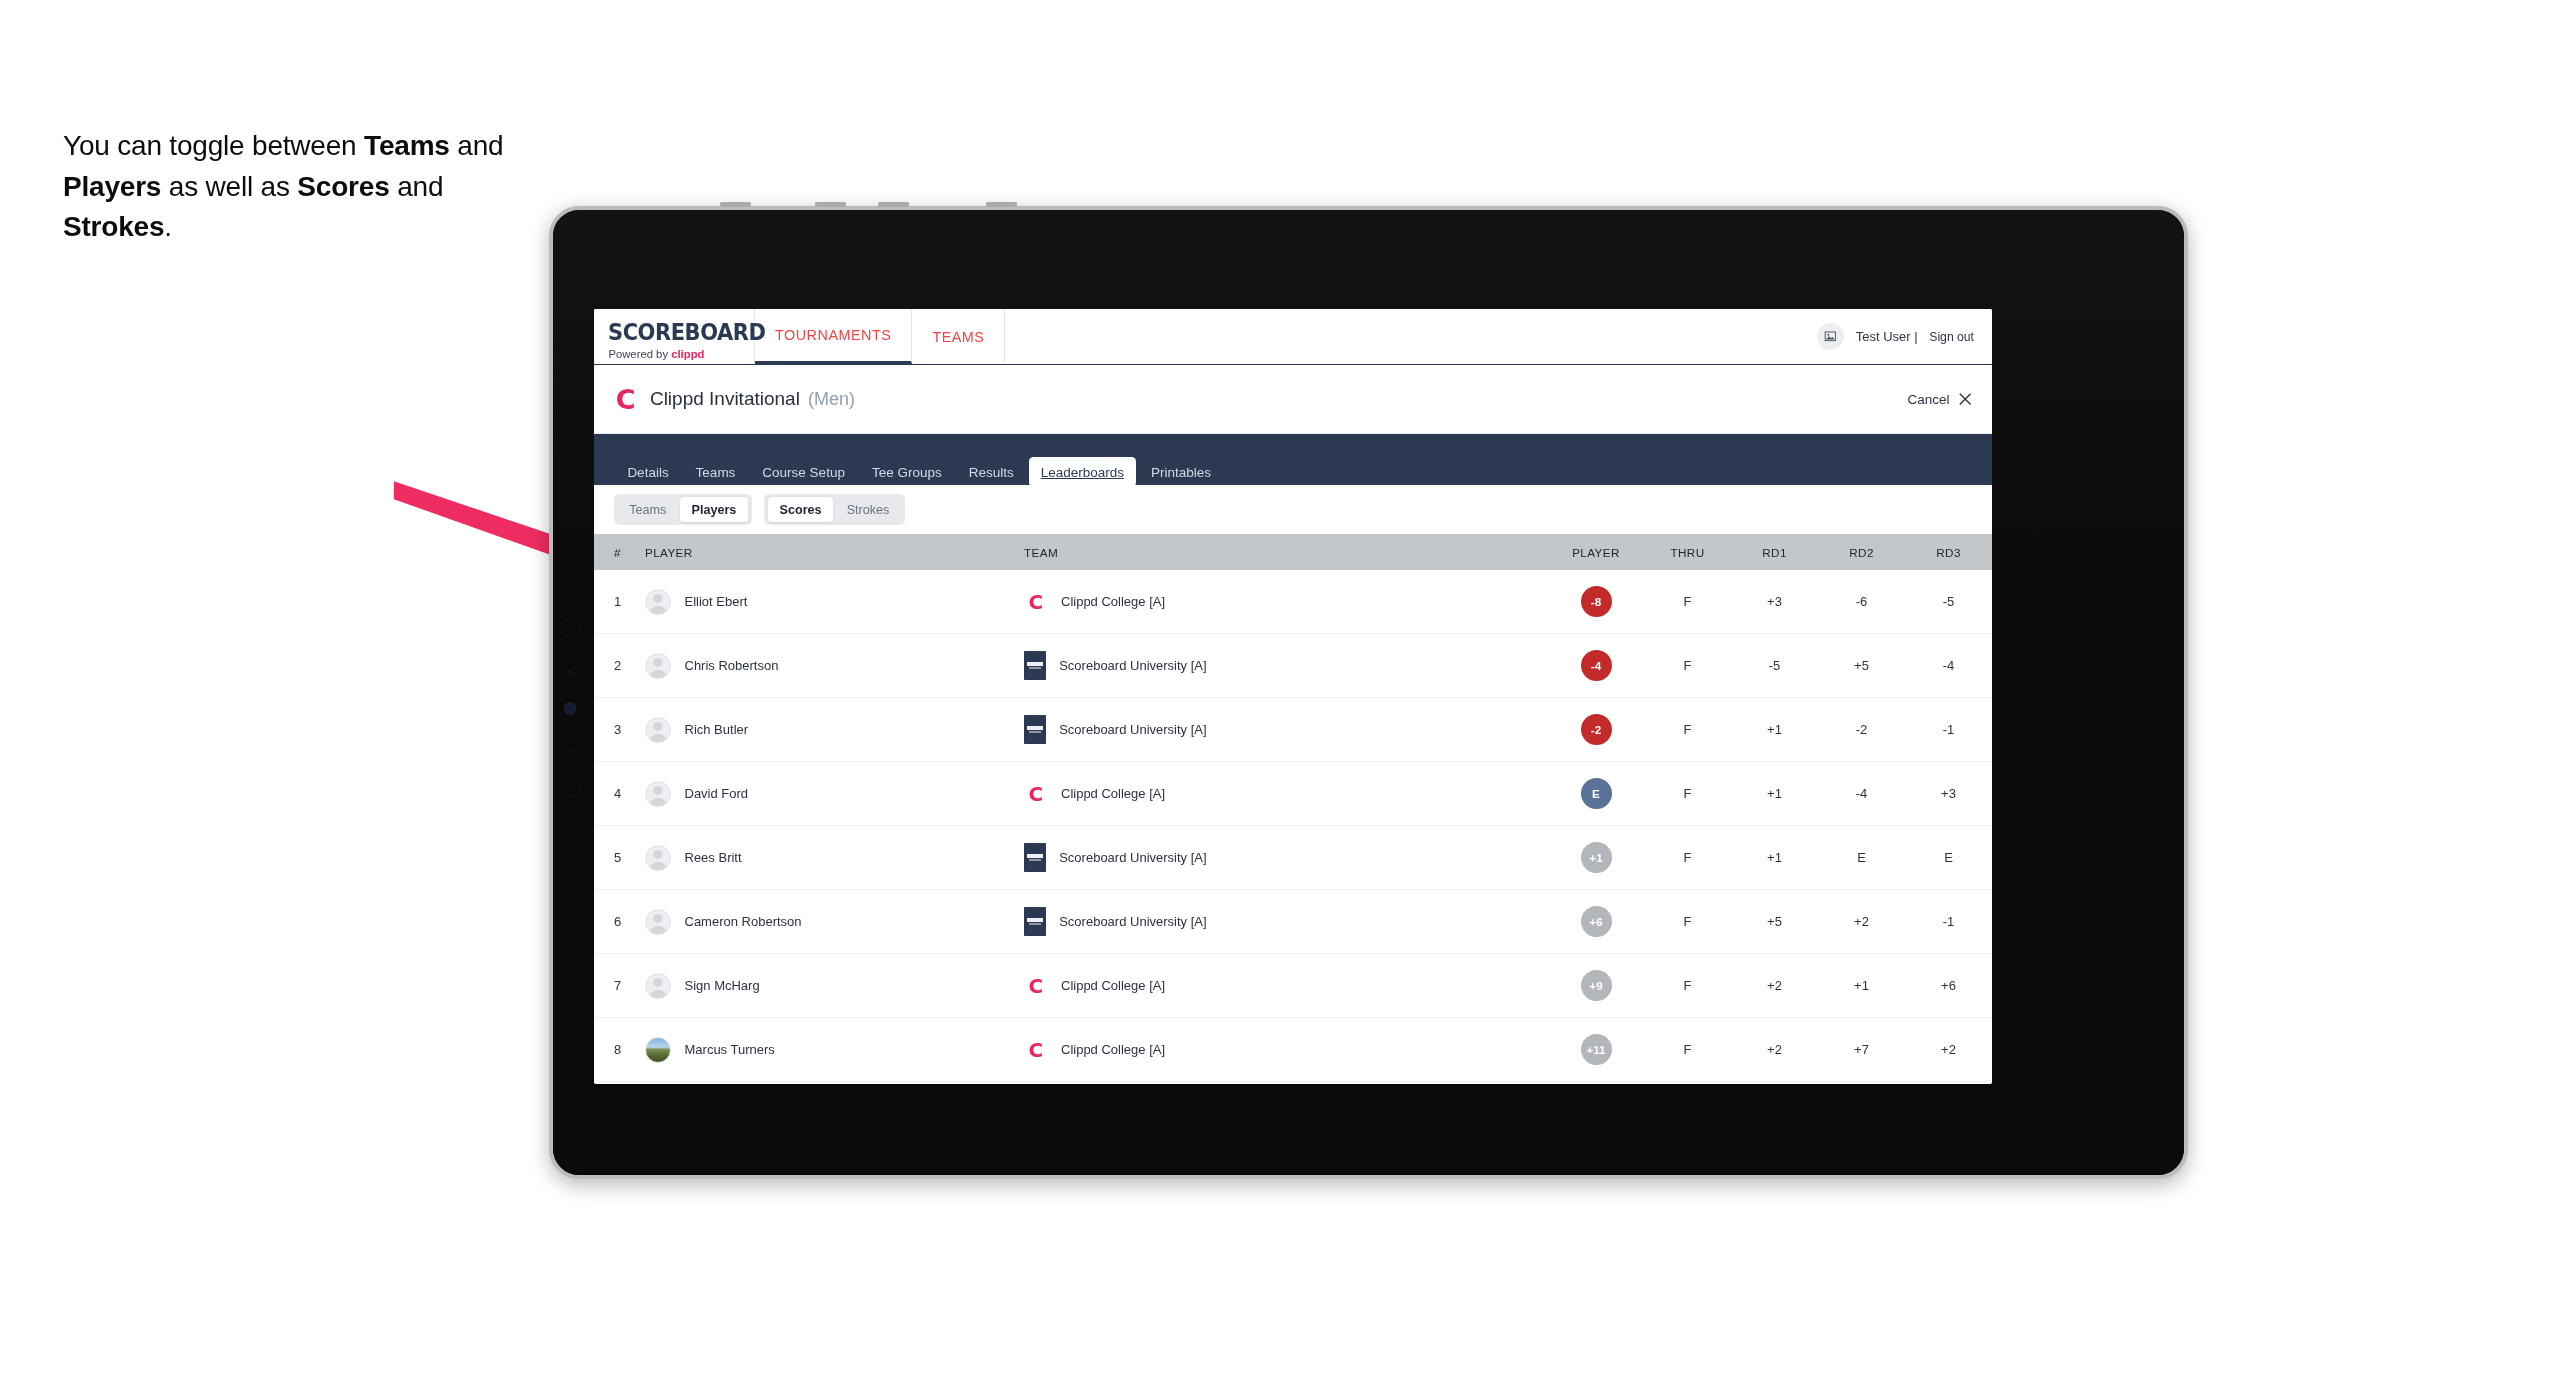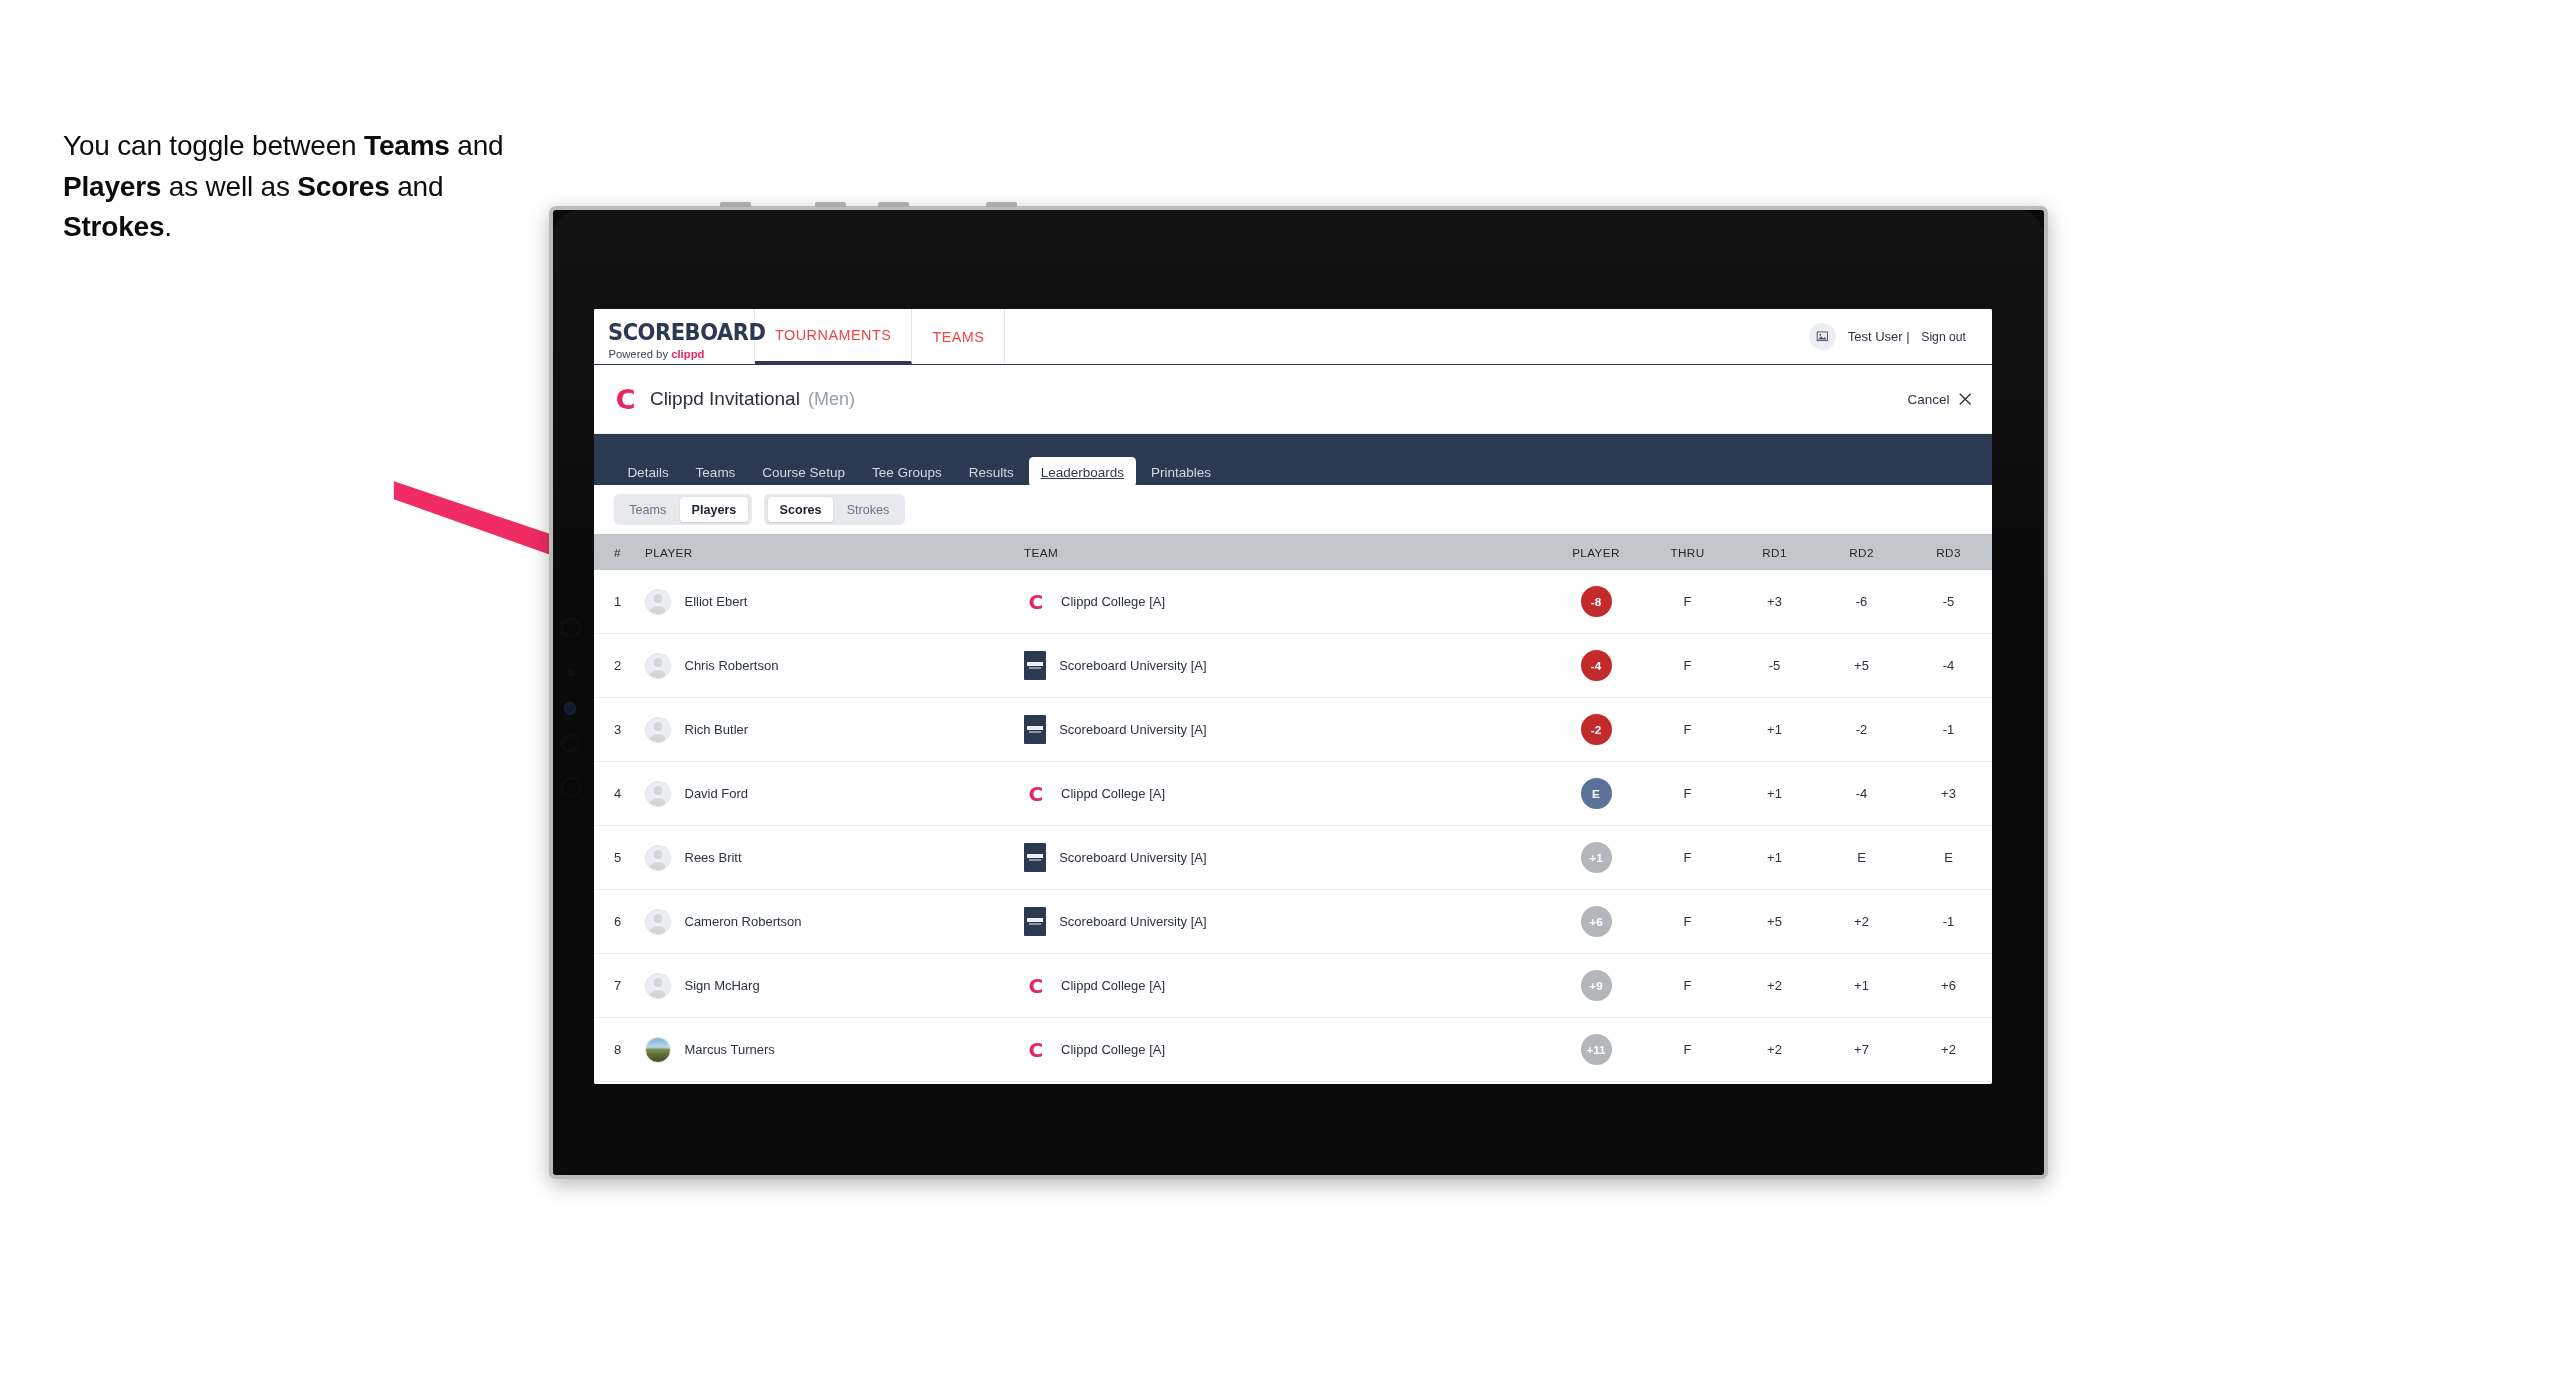--- a/index.html
+++ b/index.html
@@ -25,23 +25,23 @@
     font-size: 40px; line-height: 1.48;
     font-weight: 700; color: #0d0d0d; letter-spacing: -0.2px;
   }
 
   
   .arrow { position: absolute; left: 388px; top: 465px; width: 271px; height: 117px; }
 
   
   .tablet {
     position: absolute; left: 549px; top: 206px;
-    width: 1499px; height: 973px;
+    width: 1639px; height: 973px;
     background: #0b0b0c;
-    border-radius: 7px;
+    border-radius: 30px;
     border: 4.5px solid #b9bbbd;
     box-shadow: 0 5.4px 20px rgba(0,0,0,0.28);
   }
   .tablet::before { 
     content:""; position:absolute; inset:0; border-radius:27px;
     background: linear-gradient(180deg,#131314 0%, #0a0a0b 40%, #0a0a0b 100%);
   }
   .top-nub {
     position: absolute; top: -8.1px; height: 5.4px; width: 31px;
     background: #a9abad; border-radius: 1.8px 1.8px 0 0;
@@ -78,21 +78,21 @@
   .brand-sub { font-size: 11.3px; color: #3c4654; margin-top: 3.6px; }
   .brand-sub .pink { color: #e8275f; font-weight: 700; }
   .topnav { display: flex; align-items: stretch; }
   .topnav-item {
     display: flex; align-items: center; padding: 16px 20px;
     font-size: 14.4px; color: #ef4444; letter-spacing: 0.5px;
     border-right: 0.9px solid #e3e5e8; cursor: pointer;
   }
   .topnav-item.active { border-bottom: 3.6px solid #2b3a52; }
   .topbar-right {
-    margin-left: auto; display: flex; align-items: center; gap: 11.7px; padding-right: 26px;
+    margin-left: auto; display: flex; align-items: center; gap: 11.7px; padding-right: 18px;
   }
   .avatar-circle {
     width: 27px; height: 27px; border-radius: 50%; background: #eceef1;
     display: flex; align-items: center; justify-content: center;
   }
   .user-text { font-size: 13px; color: #2c3645; }
   .signout { font-size: 12.2px; color: #2c3645; cursor: pointer; }
 
   
   .tourney-head {

